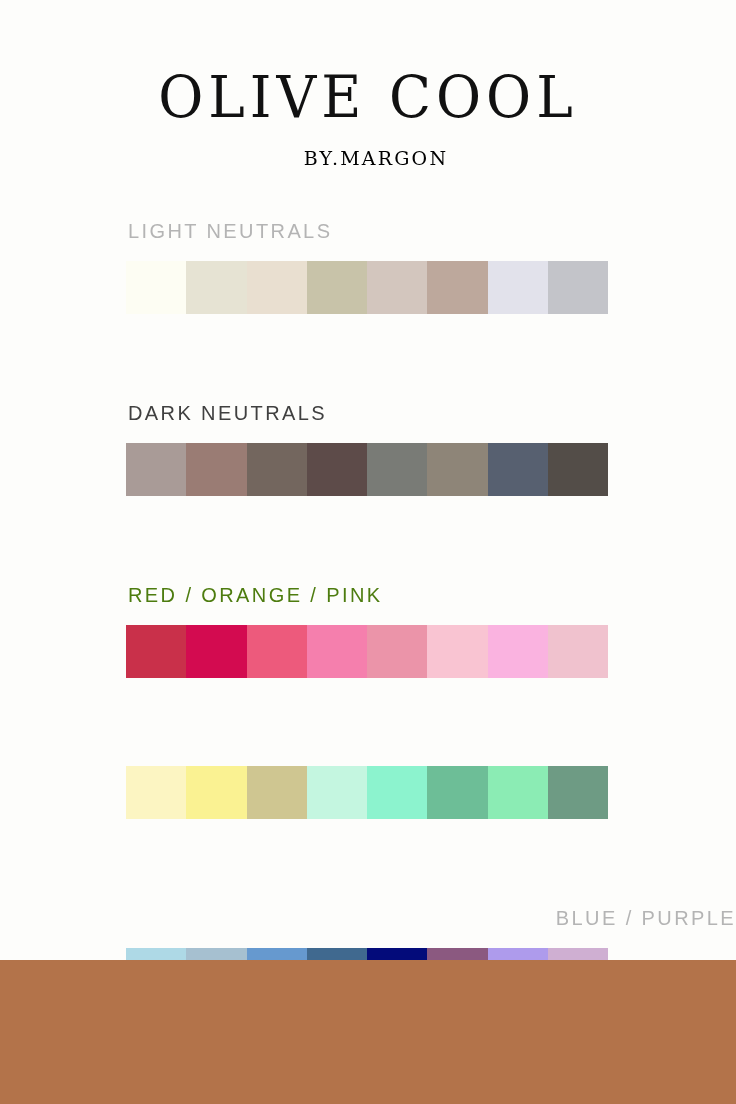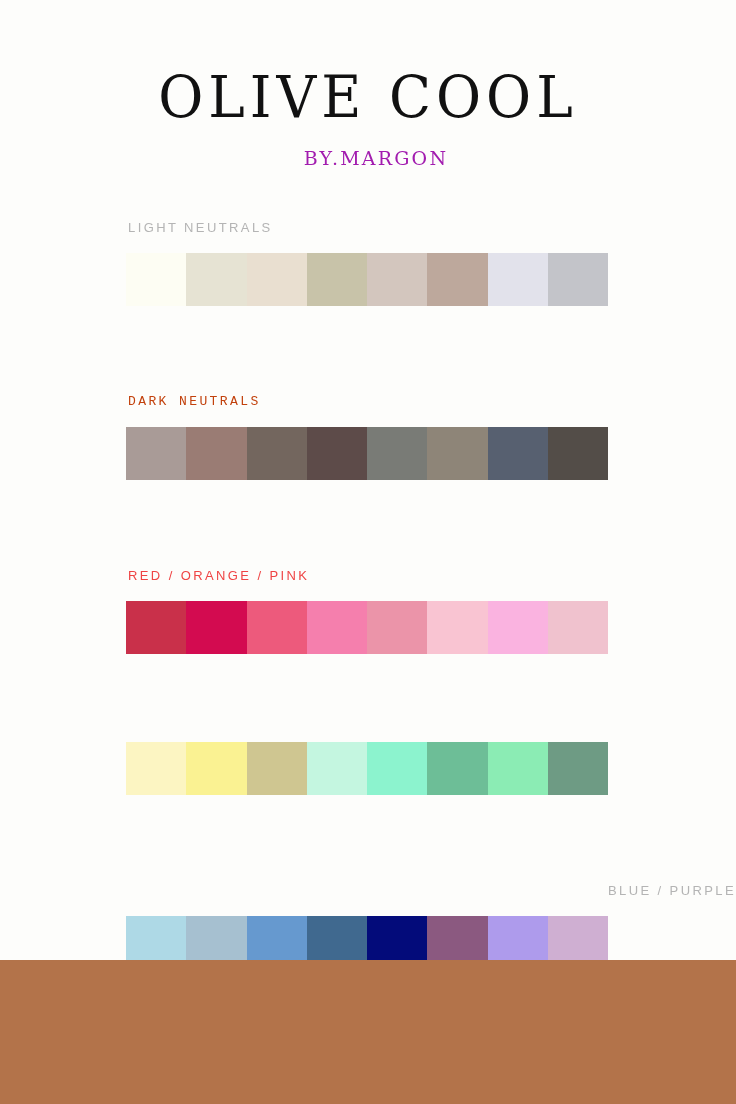--- a/index.html
+++ b/index.html
@@ -36,40 +36,40 @@
     color: #111111;
     line-height: 1;
     margin: 0;
     transform: scaleY(1.06);
     transform-origin: center top;
   }
   .subtitle {
     font-family: "DejaVu Serif", serif;
     font-size: 19px;
     letter-spacing: 2.2px;
-    color: #a21caf;
+    color: #000000;
     margin: 26px 0 0 0;
     line-height: 1;
     padding-left: 16px;
   }
 
   
   .sections {
     margin-top: 52px;
     padding-left: 126px;
   }
   .section {
     margin-bottom: 88px;
   }
   .section:last-child {
     margin-bottom: 0;
   }
   .section-label {
     font-family: "Liberation Sans", sans-serif;
-    font-size: 13px;
+    font-size: 20px;
     letter-spacing: 2.4px;
     color: #b4b4b4;
     font-weight: 400;
     margin: 0 0 18px 2px;
     white-space: nowrap;
   }
   .swatch-row {
     display: flex;
     width: 482px;
     height: 53px;
@@ -106,34 +106,34 @@
           <div class="swatch" style="background: rgb(230, 227, 211);"></div>
           <div class="swatch" style="background: rgb(233, 223, 208);"></div>
           <div class="swatch" style="background: rgb(200, 195, 169);"></div>
           <div class="swatch" style="background: rgb(211, 198, 190);"></div>
           <div class="swatch" style="background: rgb(189, 168, 156);"></div>
           <div class="swatch" style="background: rgb(226, 226, 235);"></div>
           <div class="swatch" style="background: rgb(195, 196, 201);"></div>
         </div>
       </div>
       <div class="section">
-        <div class="section-label" style="color: #c2410c; font-family: Liberation Mono, monospace;">DARK NEUTRALS</div>
+        <div class="section-label" style="color: #404040;">DARK NEUTRALS</div>
         <div class="swatch-row">
           <div class="swatch" style="background: rgb(169, 155, 151);"></div>
           <div class="swatch" style="background: rgb(154, 124, 116);"></div>
           <div class="swatch" style="background: rgb(115, 102, 94);"></div>
           <div class="swatch" style="background: rgb(93, 75, 73);"></div>
           <div class="swatch" style="background: rgb(121, 123, 118);"></div>
           <div class="swatch" style="background: rgb(142, 133, 120);"></div>
           <div class="swatch" style="background: rgb(87, 96, 112);"></div>
           <div class="swatch" style="background: rgb(83, 77, 72);"></div>
         </div>
       </div>
       <div class="section">
-        <div class="section-label" style="color: #ef4444;">RED / ORANGE / PINK</div>
+        <div class="section-label" style="color: #4d7c0f;">RED / ORANGE / PINK</div>
         <div class="swatch-row">
           <div class="swatch" style="background: rgb(201, 48, 74);"></div>
           <div class="swatch" style="background: rgb(211, 11, 80);"></div>
           <div class="swatch" style="background: rgb(237, 90, 124);"></div>
           <div class="swatch" style="background: rgb(245, 127, 173);"></div>
           <div class="swatch" style="background: rgb(235, 148, 169);"></div>
           <div class="swatch" style="background: rgb(249, 196, 210);"></div>
           <div class="swatch" style="background: rgb(250, 179, 224);"></div>
           <div class="swatch" style="background: rgb(240, 194, 206);"></div>
         </div>

